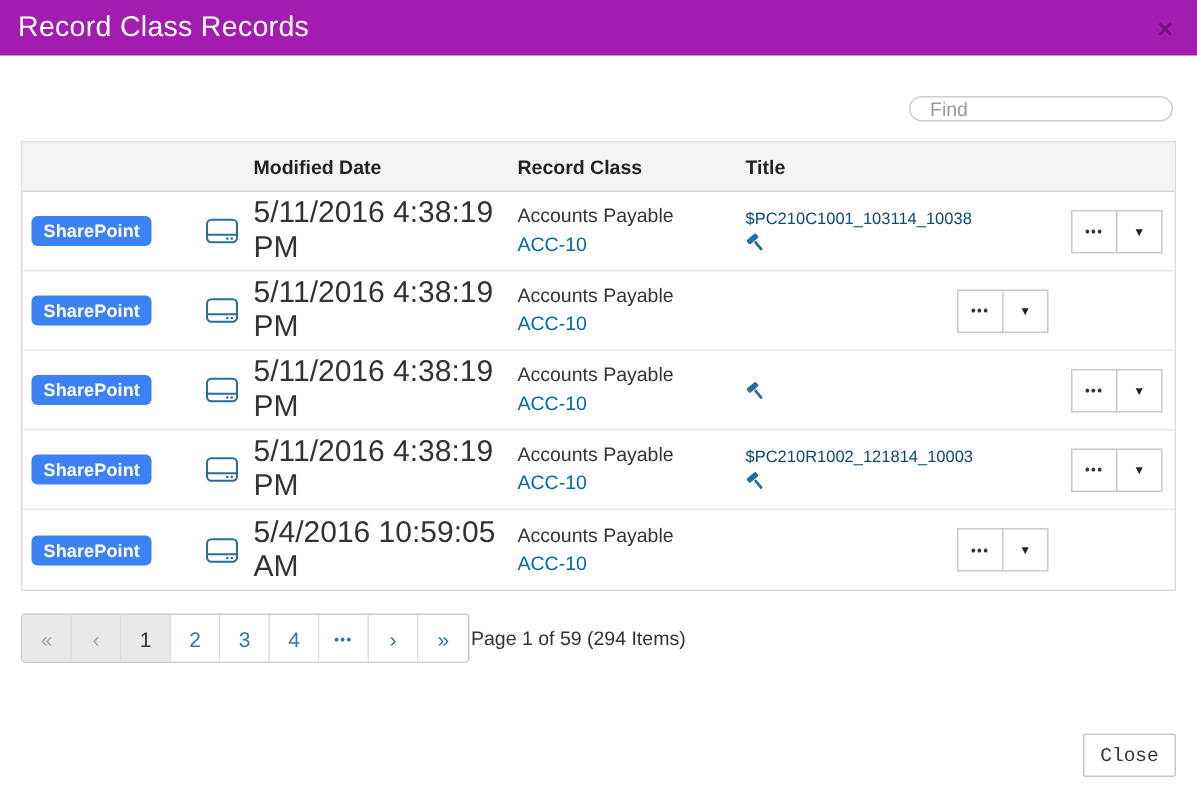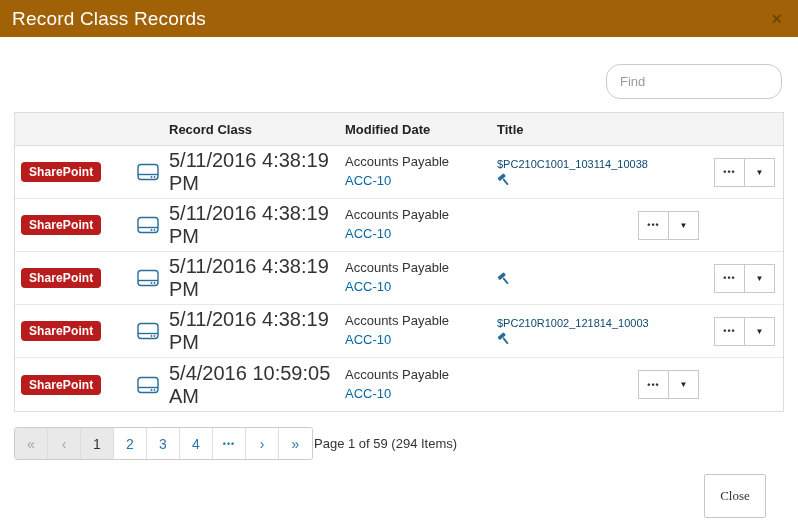--- a/index.html
+++ b/index.html
@@ -8,21 +8,21 @@
     font-family: "Liberation Sans", sans-serif;
     background: #ffffff;
     position: relative;
     overflow: hidden;
     color: #333;
   }
 
   
   .titlebar {
     height: 37px;
-    background: #a16207;
+    background: #a21caf;
     display: flex;
     align-items: center;
     justify-content: space-between;
     padding: 0 16px 0 12px;
   }
   .titlebar .title {
     color: #fff;
     font-size: 19px;
     font-weight: 400;
     letter-spacing: 0.2px;
@@ -32,21 +32,21 @@
     font-size: 18px;
     line-height: 18px;
     cursor: pointer;
     font-weight: bold;
   }
 
   
   .find-wrap { display: flex; justify-content: flex-end; margin: 27px 16px 0 0; }
   .find-input {
     width: 176px;
-    height: 35px;
+    height: 17px;
     border: 1px solid #cccccc;
     border-radius: 14px;
     padding: 0 13px;
     font-size: 13px;
     font-family: "Liberation Sans", sans-serif;
     color: #333;
     outline: none;
   }
   .find-input::placeholder { color: #9a9a9a; }
 
@@ -68,21 +68,21 @@
     font-size: 13px;
     font-weight: bold;
     color: #222;
   }
   .tbody-row { height: 53px; border-bottom: 1px solid #e7e7e7; }
   .tbody-row:last-child { border-bottom: none; }
 
   .cell-badge { padding-left: 6px; }
   .badge {
     display: inline-block;
-    background: #b91c1c;
+    background: #3b82f6;
     color: #fff;
     font-size: 12px;
     font-weight: bold;
     padding: 3px 8px;
     border-radius: 4px;
     letter-spacing: 0.1px;
   }
   .cell-icon { display: flex; justify-content: center; }
   .cell-date { font-size: 20px; color: #333; }
   .cell-class .line1 { font-size: 13px; color: #333; line-height: 1.45; }
@@ -139,29 +139,29 @@
   }
   .pcell:last-child { border-right: none; }
   .pcell.disabled { background: #e9e9e9; color: #a3a3a3; cursor: default; }
   .pcell.current  { background: #e9e9e9; color: #333; cursor: default; }
   .pcell.dots { font-size: 9px; letter-spacing: 1px; font-weight: bold; }
   .pager-status { margin-left: 1px; font-size: 13px; color: #333; }
 
   
   .close-btn {
     position: absolute;
-    right: 32px;
+    right: 14px;
     bottom: 13px;
     width: 62px;
-    height: 44px;
+    height: 29px;
     background: #fff;
     border: 1px solid #c9c9c9;
     border-radius: 2px;
     font-size: 13px;
-    font-family: Liberation Serif, serif;
+    font-family: Liberation Mono, monospace;
     color: #333;
     cursor: pointer;
   }
 </style>
 </head>
 <body>
 
 <div class="titlebar">
   <span class="title">Record Class Records</span>
   <span class="close-x">×</span>
@@ -169,22 +169,22 @@
 
 <div class="find-wrap">
   <input class="find-input" type="text" placeholder="Find" style="">
 </div>
 
 <div class="table">
 
   <div class="trow thead">
     <div></div>
     <div></div>
+    <div>Modified Date</div>
     <div>Record Class</div>
-    <div>Modified Date</div>
     <div>Title</div>
     <div></div>
   </div>
 
   <div class="trow tbody-row">
     <div class="cell-badge">
       <span class="badge">SharePoint</span>
     </div>
     <div class="cell-icon">
       <svg width="22" height="18" viewBox="0 0 22 18" fill="none" stroke="#2B6D9A" stroke-width="1.4">

